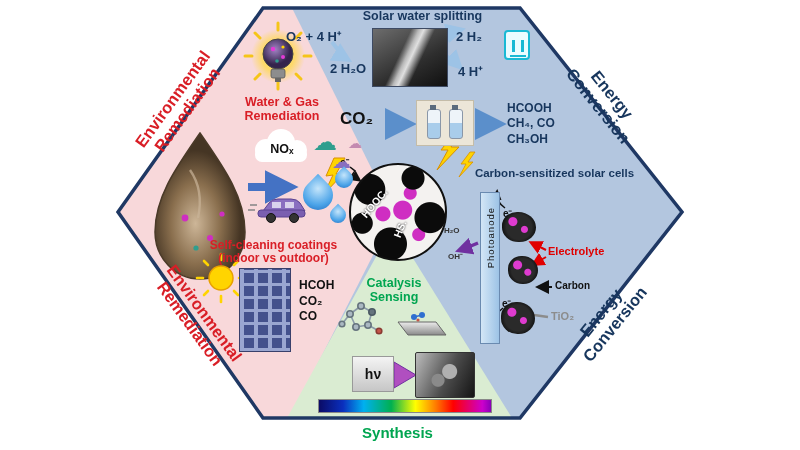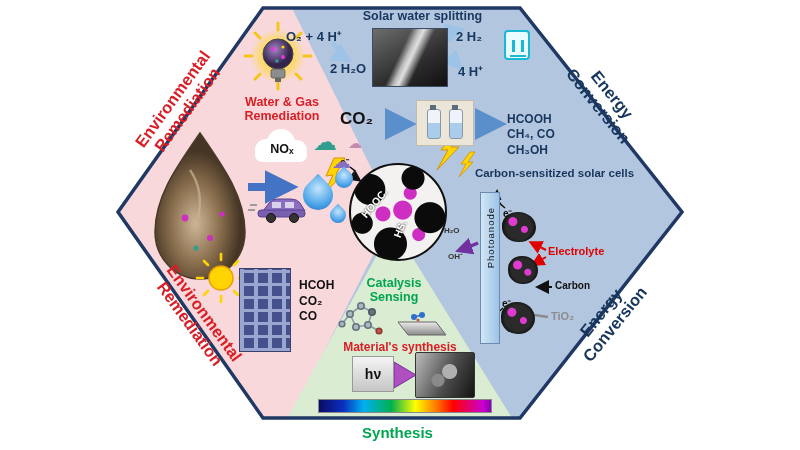--- a/index.html
+++ b/index.html
@@ -254,21 +254,21 @@
     <i style="left:6px;top:8px;width:3px;height:12px;"></i>
       <i style="left:15px;top:8px;width:3px;height:12px;"></i>
     <i style="left:4px;top:23px;width:16px;height:2px;"></i>
   </div>
 
   <div class="abs b blk" style="left:340px;top:109px;font-size:17px;">CO₂</div>
   <div class="abs cellimg" style="left:416px;top:100px;width:56px;height:44px;">
     <div class="vial" style="left:10px;"></div>
     <div class="vial" style="left:32px;"></div>
   </div>
-  <div class="abs b navy pre" style="left:507px;top:112px;font-size:12px;line-height:1.28;">HCOOH
+  <div class="abs b navy pre" style="left:507px;top:101px;font-size:12px;line-height:1.28;">HCOOH
 CH₄, CO
 CH₃OH</div>
 
   <div class="abs b navy c" style="left:452px;top:167px;width:205px;font-size:11.5px;">Carbon-sensitized solar cells</div>
   <div class="abs photoanode" style="left:480px;top:192px;width:20px;height:152px;">
     <span>Photoanode</span>
   </div>
   <div class="abs b blk" style="left:503px;top:206px;font-size:10px;">e⁻</div>
   <div class="abs b blk" style="left:502px;top:296px;font-size:10px;">e⁻</div>
   <div class="abs b" style="left:444px;top:226px;font-size:8px;color:#333;">H₂O</div>
@@ -288,27 +288,28 @@
 
   <div class="abs b red c pre" style="left:222px;top:95px;width:120px;font-size:12.5px;">Water  &amp; Gas
 Remediation</div>
   <div class="abs b blk c" style="left:262px;top:142px;width:40px;font-size:12.5px;">NOₓ</div>
   <span class="cloudglyph" style="left:313px;top:130px;font-size:24px;color:#2f9e8e;">☁</span>
   <span class="cloudglyph" style="left:332px;top:152px;font-size:19px;color:#8a6fc0;">☁</span>
   <span class="cloudglyph" style="left:348px;top:136px;font-size:14px;color:#c48ab0;">☁</span>
   <div class="drop" style="left:303px;top:180px;width:30px;height:30px;"></div>
   <div class="drop" style="left:335px;top:170px;width:18px;height:18px;"></div>
   <div class="drop" style="left:330px;top:207px;width:16px;height:16px;"></div>
+  <div class="abs b red c pre" style="left:176px;top:239px;width:195px;font-size:12px;">Self-cleaning coatings
+(indoor vs outdoor)</div>
   <div class="abs building" style="left:239px;top:268px;width:52px;height:84px;"></div>
   <div class="abs b blk pre" style="left:299px;top:278px;font-size:12px;line-height:1.3;">HCOH
 CO₂
 CO</div>
 
   <div class="abs b green c pre" style="left:350px;top:276px;width:88px;font-size:12.5px;">Catalysis
 Sensing</div>
-  <div class="abs b red c" style="left:315px;top:340px;width:170px;font-size:12px;">Material's synthesis</div>
   <div class="abs hvbox" style="left:352px;top:356px;width:40px;height:34px;">
     <span>hν</span>
   </div>
   <div class="abs temimg" style="left:415px;top:352px;width:58px;height:44px;"></div>
   <div class="abs rainbow" style="left:318px;top:399px;width:172px;height:12px;"></div>
 
 </div>
 
 </body></html>

